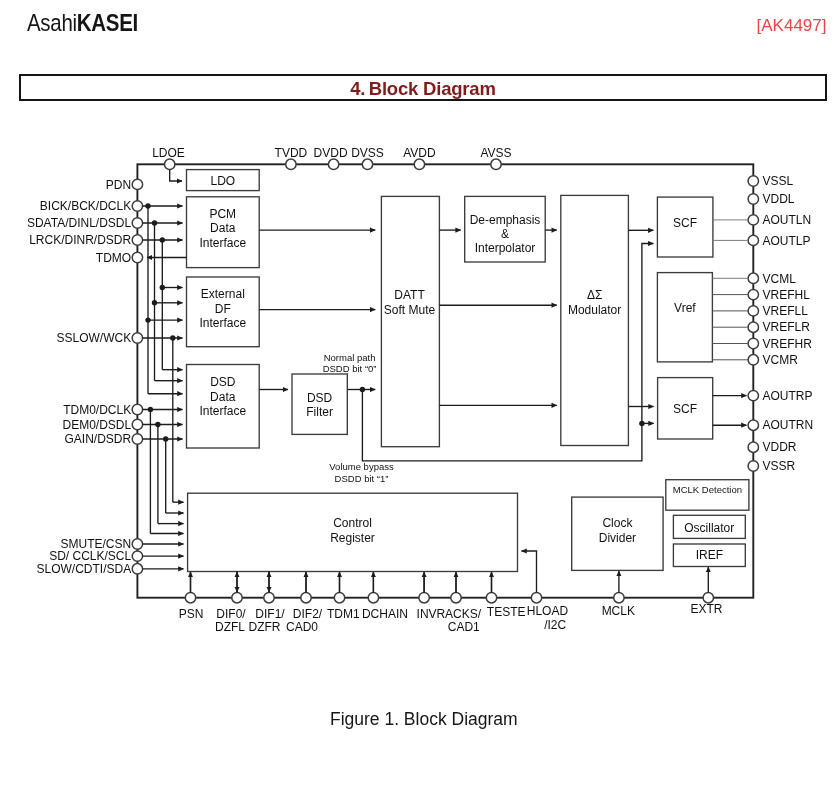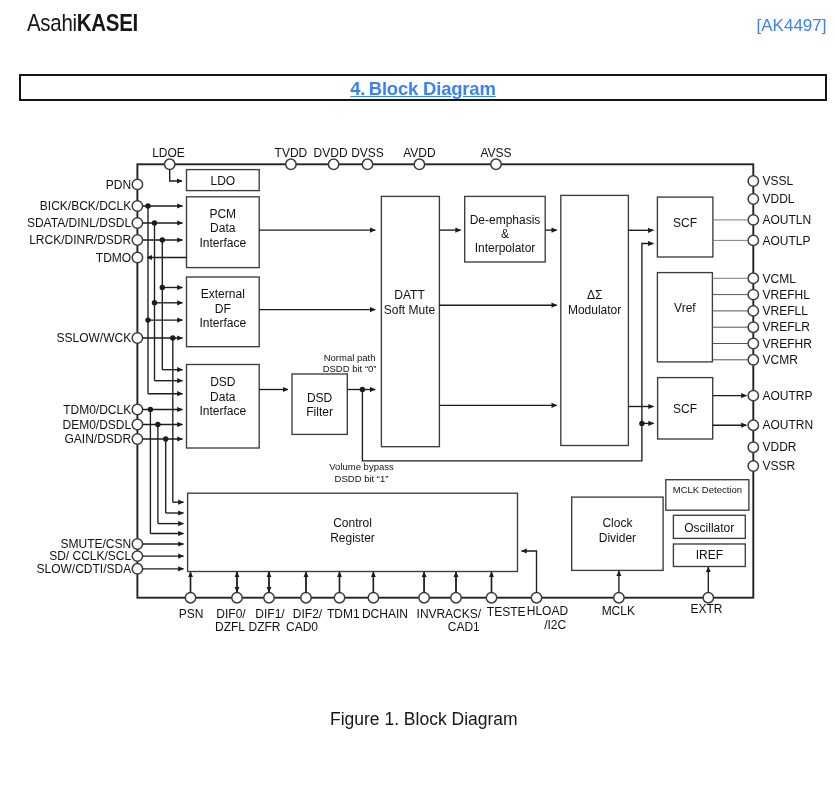--- a/index.html
+++ b/index.html
@@ -1,26 +1,26 @@
 <!DOCTYPE html>
 <html><head>
 <meta charset="utf-8">
 <style>
   html,body { margin:0; padding:0; background:#fff; width:836px; height:794px; }
   * { box-sizing:border-box; }
   body { font-family:"Liberation Sans",sans-serif; position:relative; }
   .logo { position:absolute; left:27px; top:8.7px; font-size:20.5px; letter-spacing:-0.3px; color:#161616;
            transform:scaleY(1.135); transform-origin:0 0; }
   .logo b { font-weight:bold; }
-  .pn { position:absolute; right:9.5px; top:16px; font-size:17px; color:#3b82f6; }
+  .pn { position:absolute; right:9.5px; top:16px; font-size:17px; color:#ef4444; }
   .tbar { position:absolute; left:18.7px; top:73.5px; width:808.6px; height:27.5px;
           border:2px solid #151515; }
   .tbar span { position:absolute; left:0; right:0; top:2px; text-align:center;
           font-size:18.5px; font-weight:bold; letter-spacing:-0.2px;
-          text-decoration:underline; color:#3b82f6; }
+          color:#7f1d1d; }
   .cap { position:absolute; left:5.8px; width:836px; top:709px; text-align:center;
           font-size:17.5px; color:#161616; }
   svg { position:absolute; left:0; top:0; }
 </style>
 </head>
 <body>
   <div class="logo">Asahi<b>KASEI</b></div>
   <div class="pn">[AK4497]</div>
   <div class="tbar">
     <span>4. Block Diagram</span>

